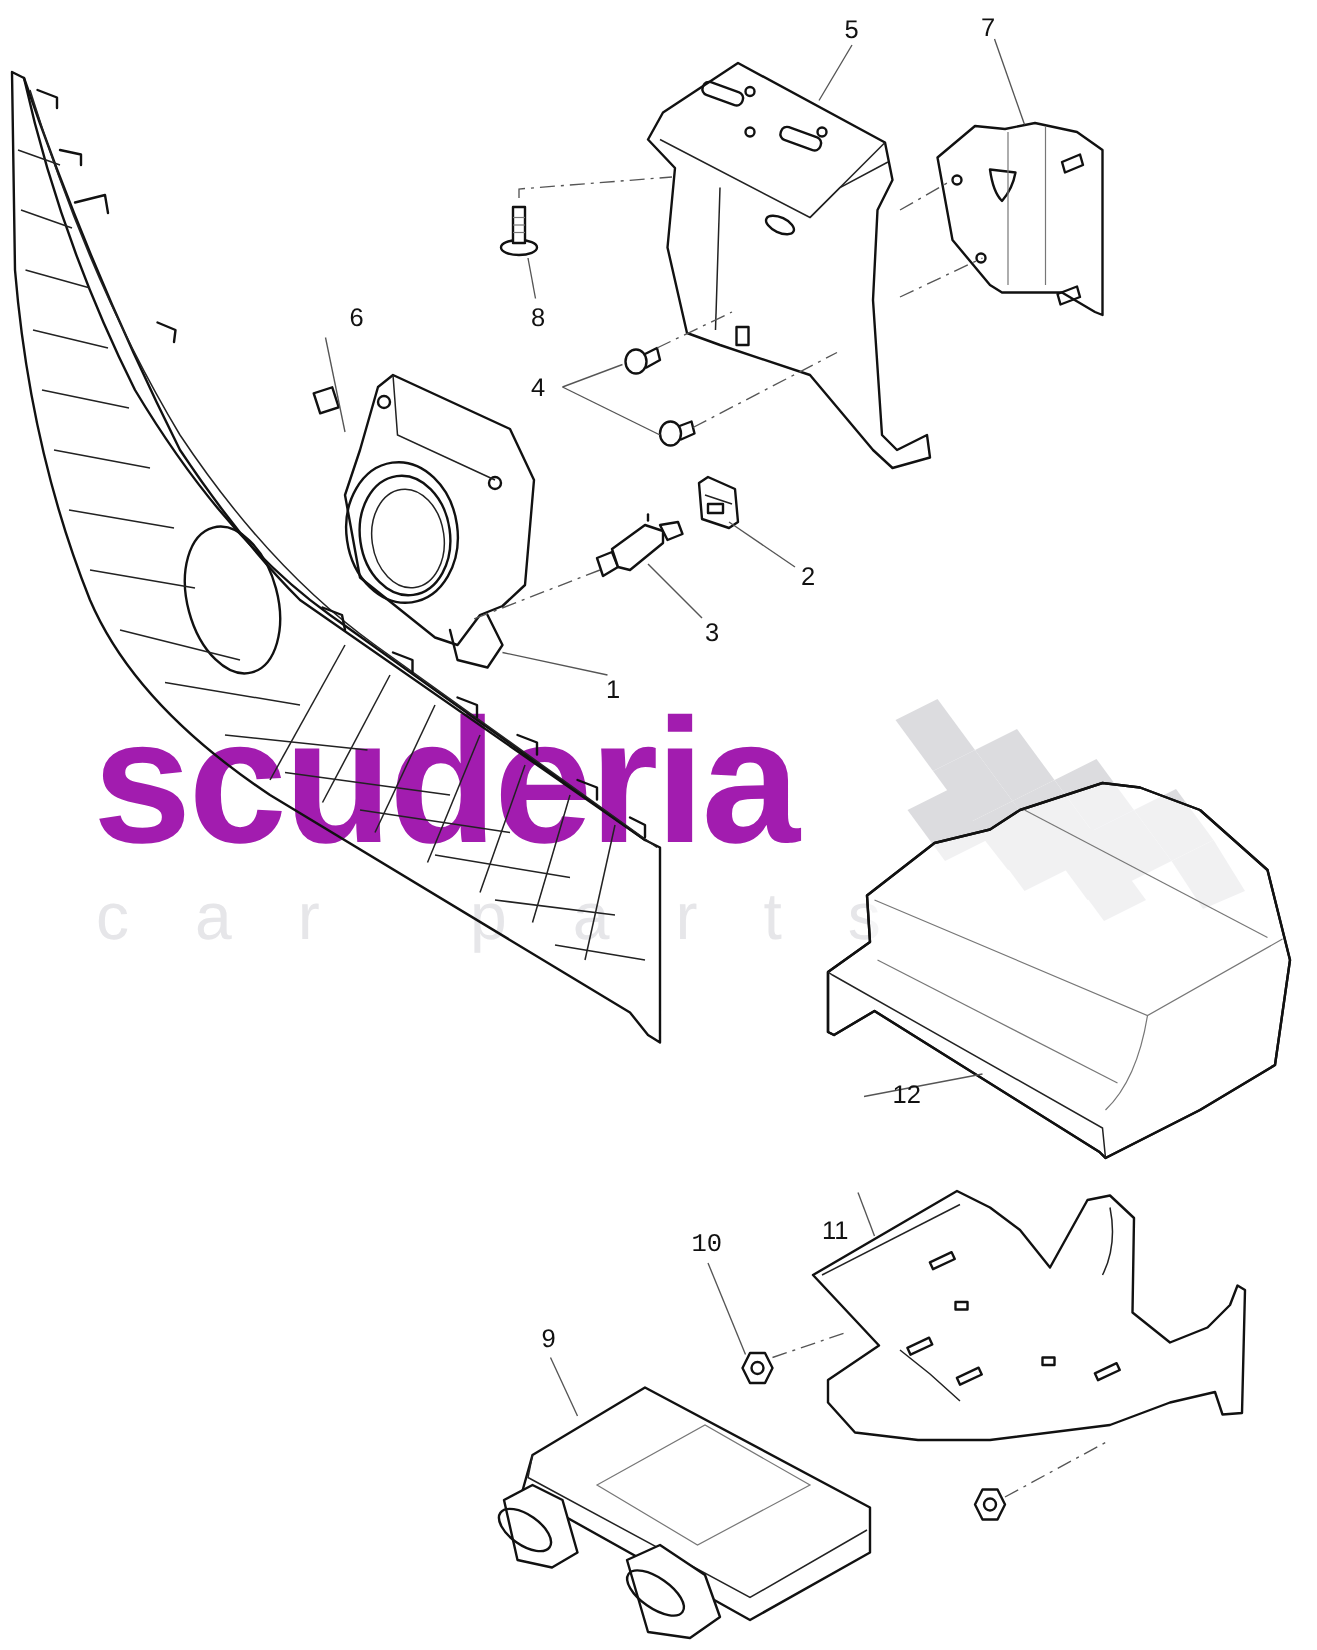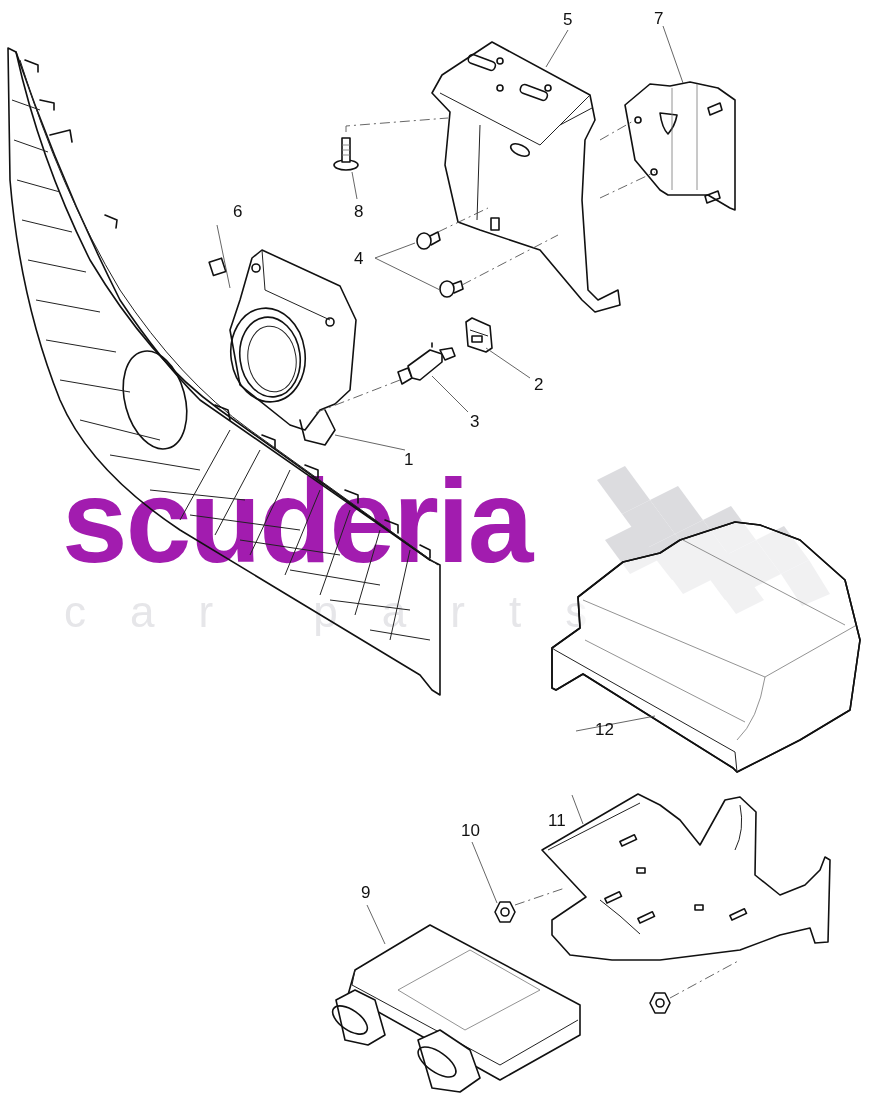--- a/index.html
+++ b/index.html
@@ -225,16 +225,16 @@
 
   <div class="callout" style="left:404px; top:451px;">1</div>
   <div class="callout" style="left:534px; top:376px;">2</div>
   <div class="callout" style="left:470px; top:413px;">3</div>
   <div class="callout" style="left:354px; top:250px;">4</div>
   <div class="callout" style="left:563px; top:11px;">5</div>
   <div class="callout" style="left:233px; top:203px;">6</div>
   <div class="callout" style="left:654px; top:10px;">7</div>
   <div class="callout" style="left:354px; top:203px;">8</div>
   <div class="callout" style="left:361px; top:884px;">9</div>
-  <div class="callout" style="left:461px; top:822px;">10</div>
+  <div class="callout" style="left:461px; top:822px;font-family:Liberation Mono, monospace;">10</div>
   <div class="callout" style="left:548px; top:812px;">11</div>
   <div class="callout" style="left:547px; top:721px;margin-left:48px;">12</div>
 </div>
 
 </body></html>

